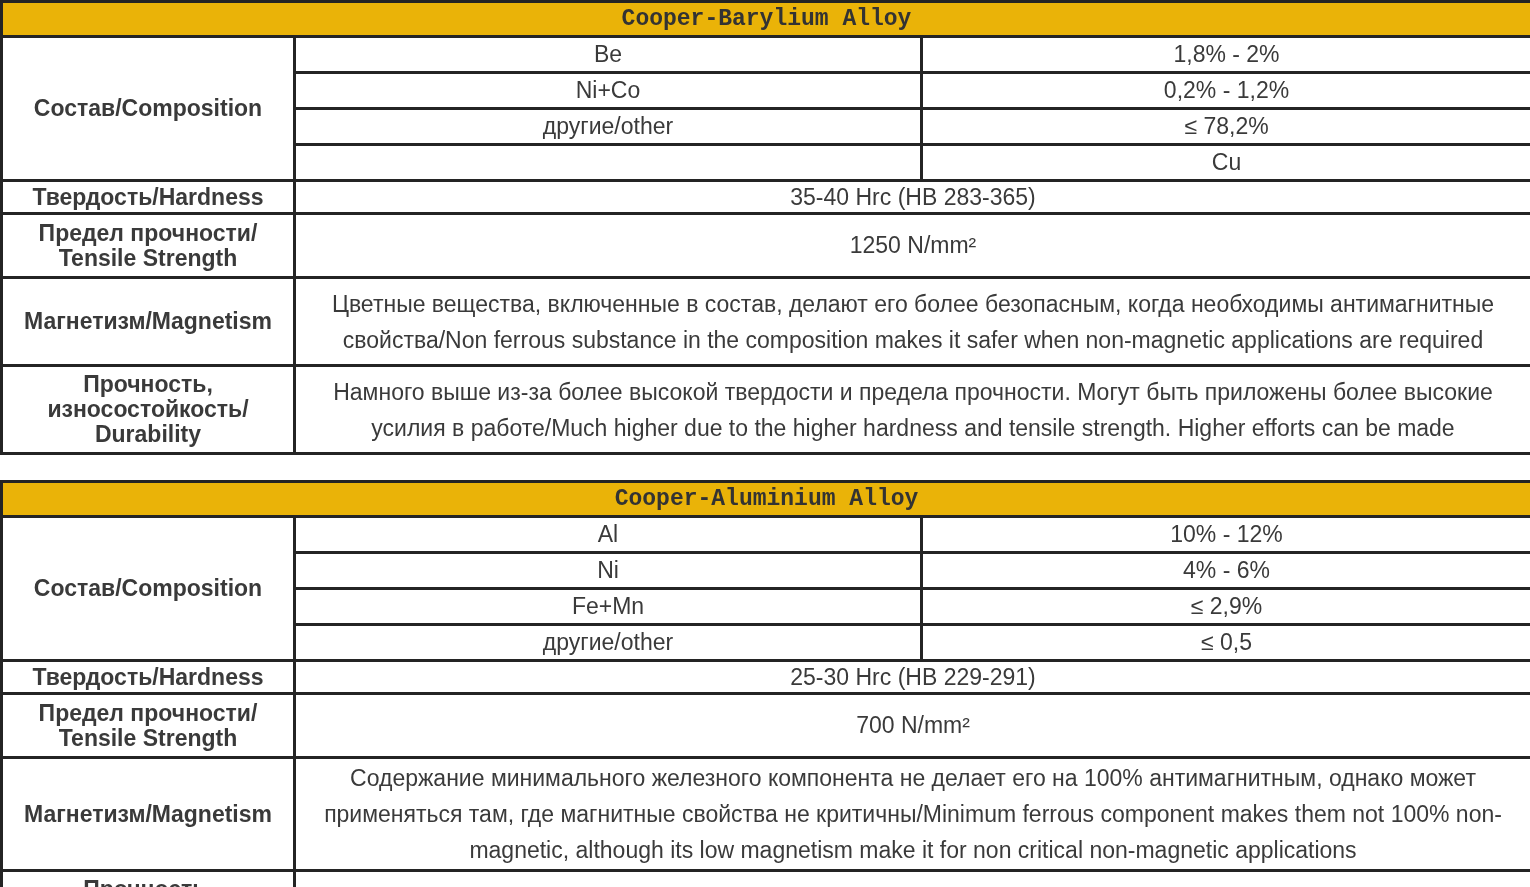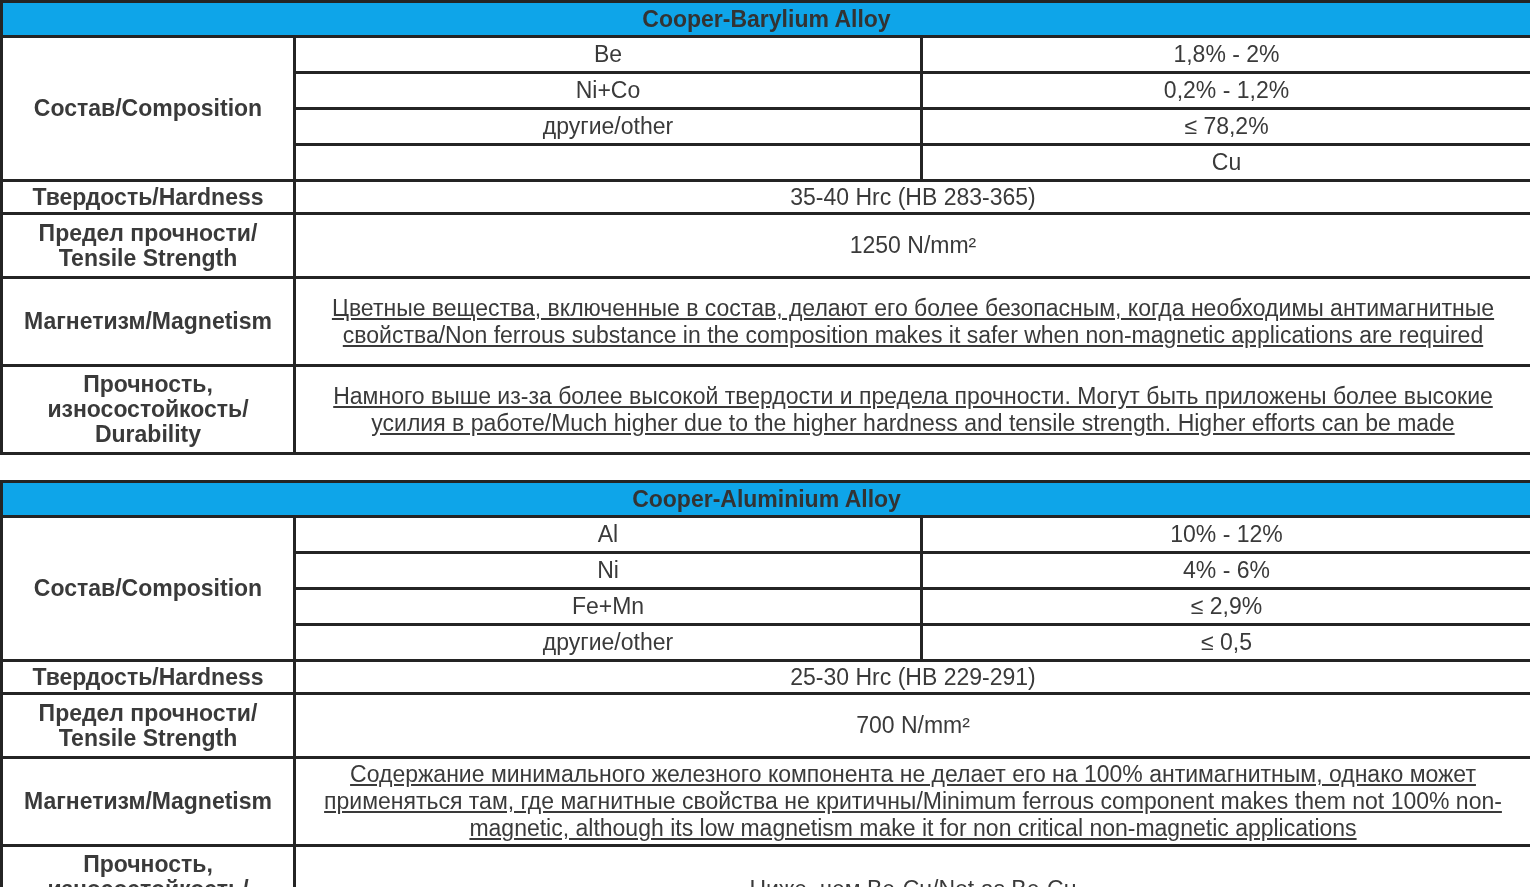--- a/index.html
+++ b/index.html
@@ -20,27 +20,28 @@
   }
   table.alloy td {
     border: 3px solid #242424;
     text-align: center;
     vertical-align: middle;
     font-size: 23px;
     padding: 1px 16px;
     overflow: hidden;
   }
   td.title-cell {
-    background: #0ea5e9;
+    background: #eab308;
     font-weight: bold;
     font-size: 24px;
     color: #333333;
     border-bottom: 5px solid #242424;
     height: 30px;
     padding: 0;
+    font-family: Liberation Mono, monospace;
   }
   td.lbl {
     font-weight: bold;
     font-size: 21px;
     line-height: 25px;
     border-right: 6px solid #242424;
     white-space: pre-line;
     padding: 1px 6px;
     margin-top: 9px;
   }
@@ -48,22 +49,21 @@
     height: 31px;
     border-bottom: 2px solid #242424;
   }
   td.comp-val { border-left: 2px solid #242424; }
   tr.hard-row td { height: 28px; }
   tr.tens-row td { height: 59px; }
   tr.mag-row td.text-cell { height: 83px; }
   tr.dur-row td.text-cell { height: 83px; }
   td.text-cell {
     font-size: 23px;
-    line-height: 27px;
-    text-decoration: underline;
+    line-height: 36px;
   }
   td.val-cell {
     font-size: 24px;
     margin-left: 11px;
   }
 </style>
 </head>
 <body>
 
 <div class="page">

